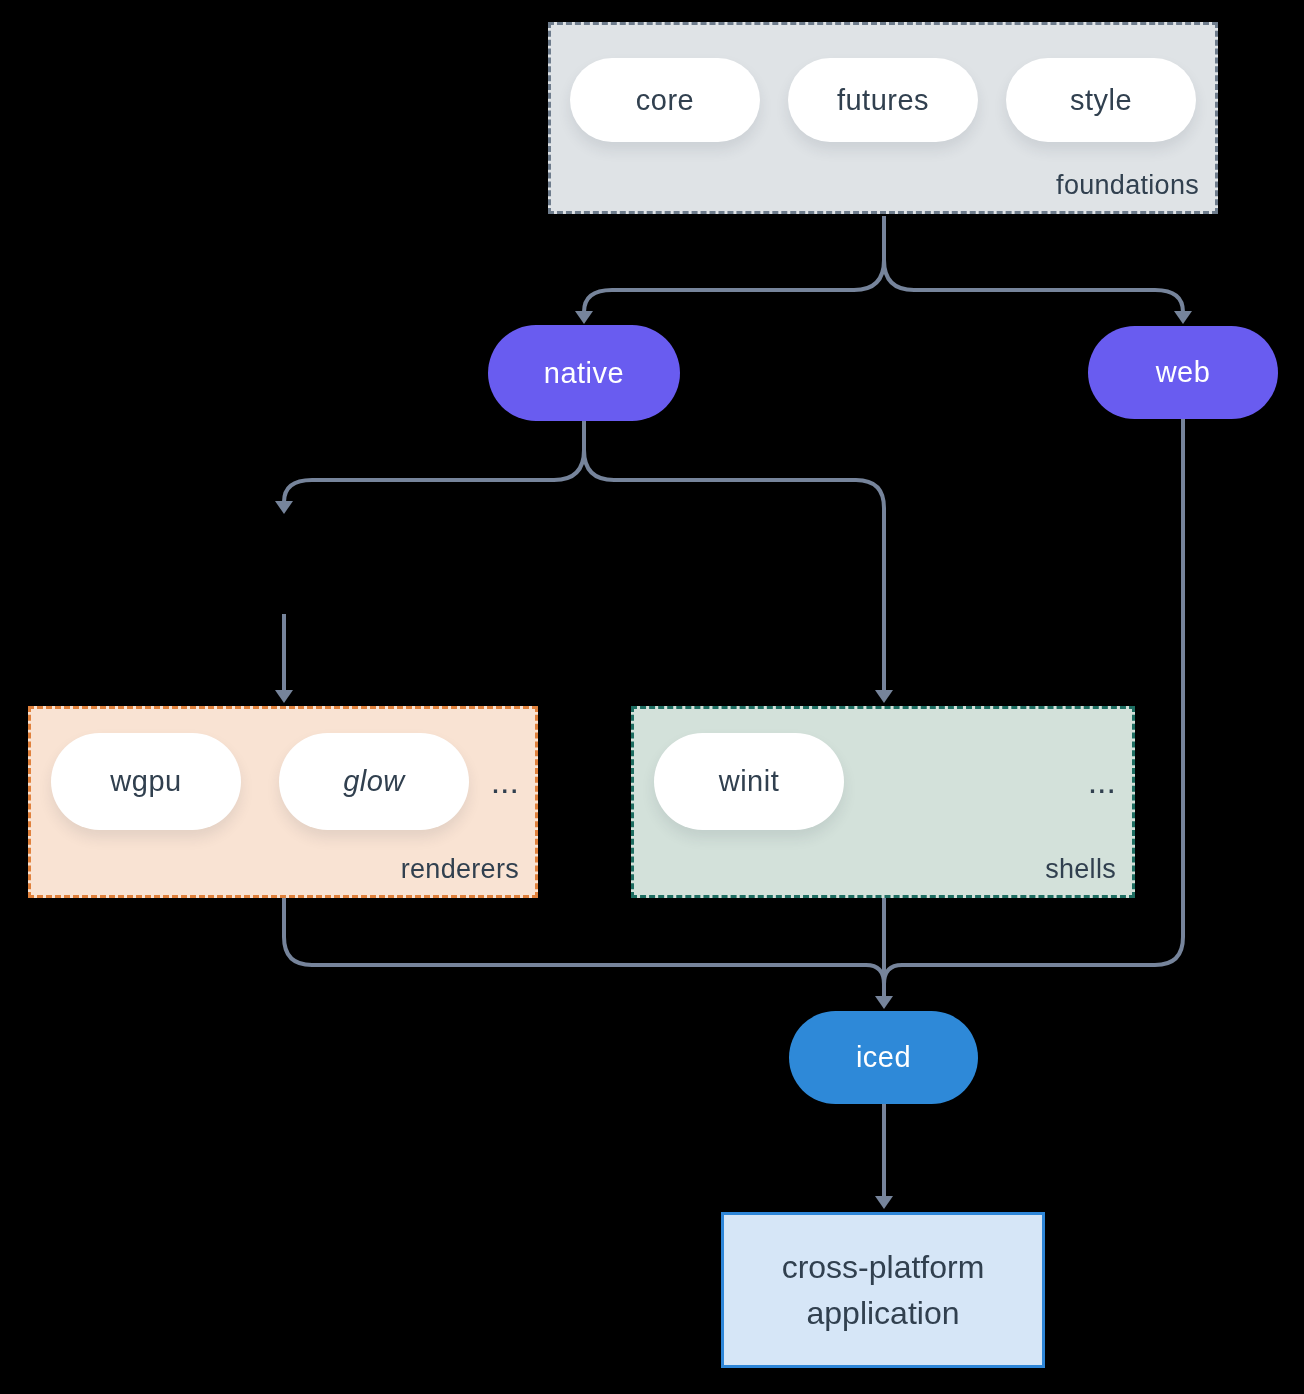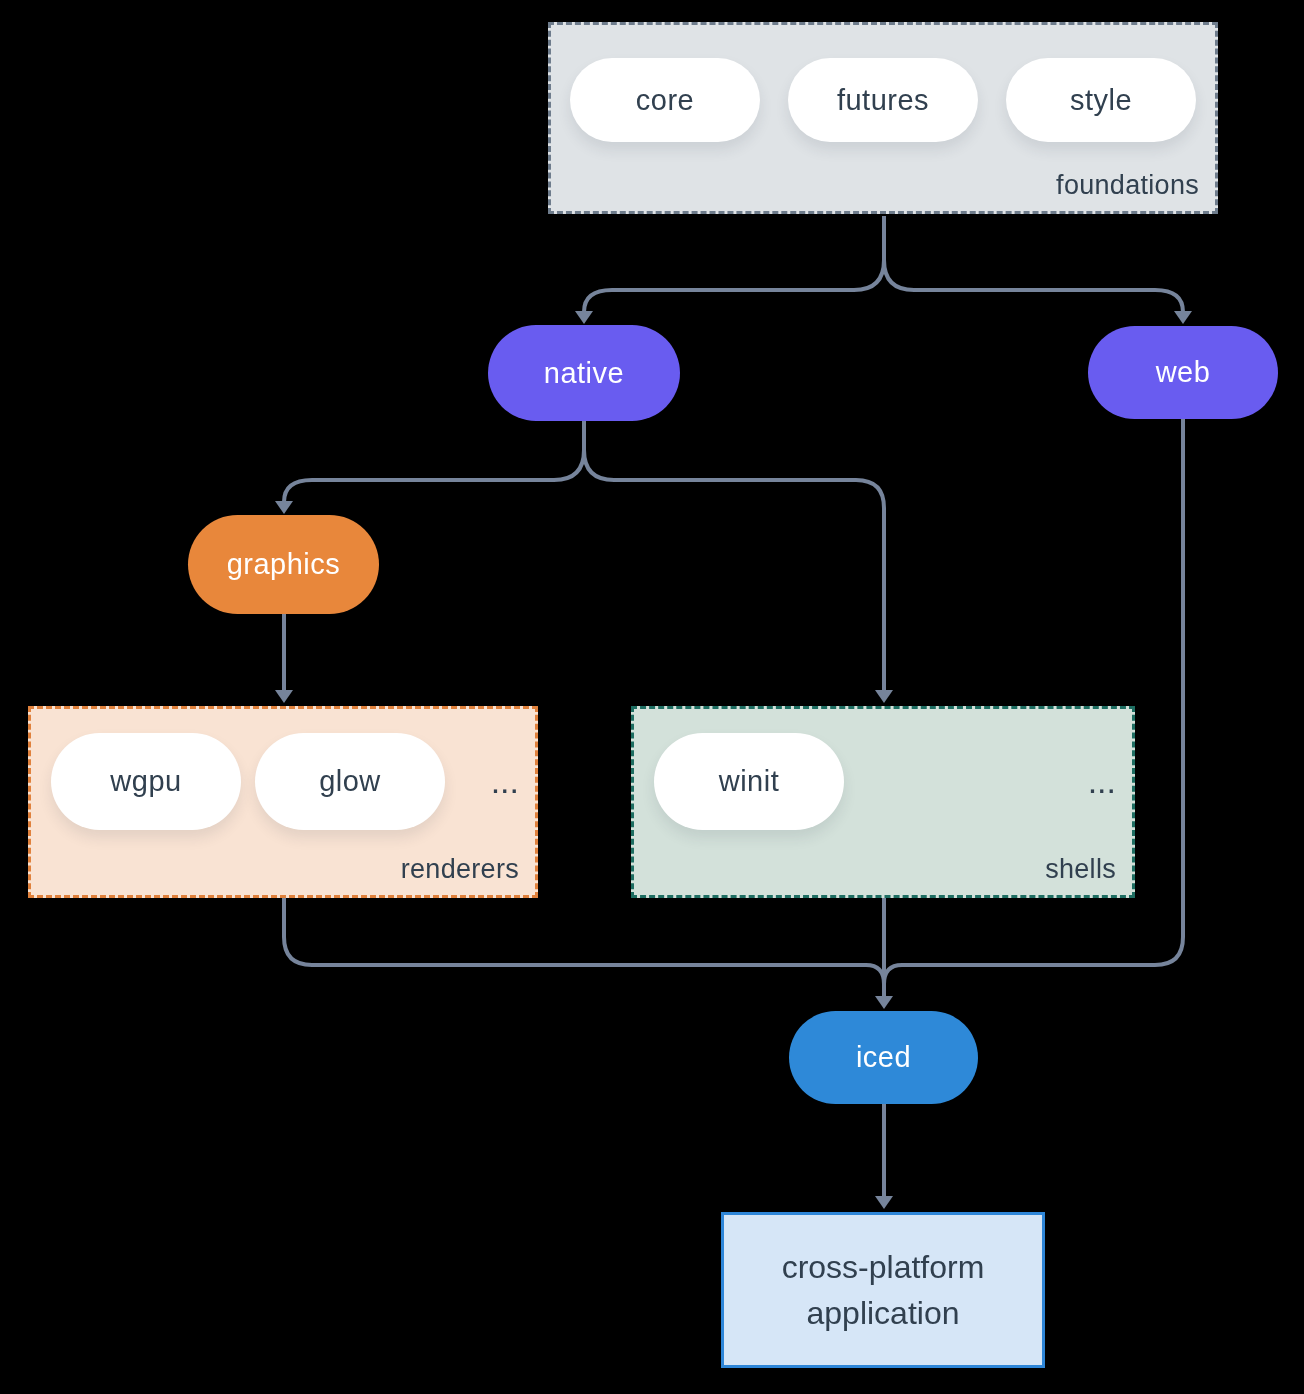--- a/index.html
+++ b/index.html
@@ -76,21 +76,21 @@
   .pill-white {
     background: var(--pill-white);
     color: var(--text-dark);
     box-shadow: 0 8px 14px rgba(40, 50, 70, 0.10);
   }
   .group-foundations .pill-white { flex: 1; height: 84px; }
   .group-renderers .pill-white, .group-shells .pill-white {
     position: absolute; width: 190px; height: 97px; top: 24px;
   }
   .pill-1 { left: 20px; }
-  .pill-2 { left: 224px; }
+  .pill-2 { left: 248px; font-style: italic; }
   .more-dots {
     position: absolute; right: 16px; top: 42px;
     height: 60px; line-height: 60px;
     font-size: 34px; color: var(--text-dark);
   }
 
   .node-native  { left: 488px; top: 325px; width: 192px; height: 96px; background: var(--purple); color: #fff; }
   .node-web     { left: 1088px; top: 326px; width: 190px; height: 93px; background: var(--purple); color: #ffffff; }
   .node-graphics{ left: 188px; top: 515px; width: 191px; height: 99px; background: var(--orange); color: #fff; }
   .node-iced    { left: 789px; top: 1011px; width: 189px; height: 93px; background: var(--blue); color: #fff; }
@@ -144,21 +144,20 @@
   <div class="group group-foundations">
     <div class="pill pill-white">core</div>
     <div class="pill pill-white">futures</div>
     <div class="pill pill-white">style</div>
     <div class="group-label">foundations</div>
   </div>
 
   <div class="pill node node-native">native</div>
   <div class="pill node node-web">web</div>
 
-  <div class="pill node node-graphics">graphics</div>
 
   <div class="group group-renderers">
     <div class="pill pill-white pill-1">wgpu</div>
     <div class="pill pill-white pill-2">glow</div>
     <div class="more-dots">...</div>
     <div class="group-label">renderers</div>
   </div>
 
   <div class="group group-shells">
     <div class="pill pill-white pill-1">winit</div>

